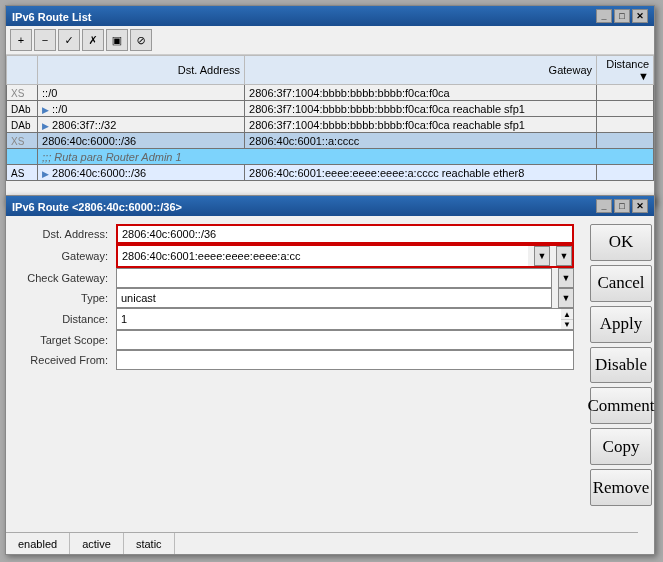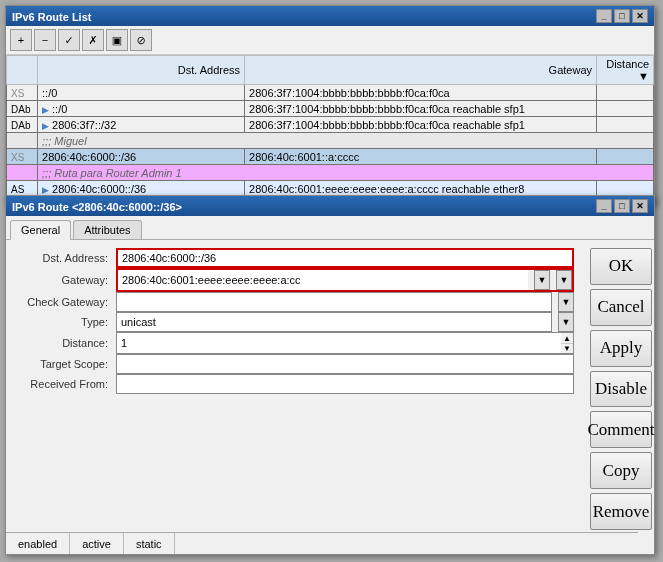--- a/index.html
+++ b/index.html
@@ -278,31 +278,27 @@
           <td><span class="tri">▶</span> ::/0</td>
           <td>2806:3f7:1004:bbbb:bbbb:bbbb:f0ca:f0ca reachable sfp1</td>
           <td></td>
         </tr>
         <tr>
           <td><span class="flag-dab">DAb</span></td>
           <td><span class="tri">▶</span> 2806:3f7::/32</td>
           <td>2806:3f7:1004:bbbb:bbbb:bbbb:f0ca:f0ca reachable sfp1</td>
           <td></td>
         </tr>
-        <tr class="row-section">
-          <td></td>
-          <td colspan="3">;;; Miguel</td>
-        </tr>
         <tr class="row-selected">
           <td><span class="flag-xs">XS</span></td>
           <td>2806:40c:6000::/36</td>
           <td>2806:40c:6001::a:cccc</td>
           <td></td>
         </tr>
-        <tr class="row-section" style="background:#f0abfc;margin-top:7px;">
+        <tr class="row-section" style="background:#7dd3fc;margin-top:7px;">
           <td></td>
           <td colspan="3">;;; Ruta para Router Admin 1</td>
         </tr>
         <tr class="row-highlight">
           <td><span class="flag-as">AS</span></td>
           <td><span class="tri">▶</span> 2806:40c:6000::/36</td>
           <td>2806:40c:6001:eeee:eeee:eeee:a:cccc reachable ether8</td>
           <td></td>
         </tr>
       </tbody>
@@ -311,24 +307,20 @@
 </div>
 
 <div class="window detail-window">
   <div class="title-bar">
     <span class="title-bar-text">IPv6 Route &lt;2806:40c:6000::/36&gt;</span>
     <div class="title-bar-controls">
       <div class="title-bar-btn">_</div>
       <div class="title-bar-btn">□</div>
       <div class="title-bar-btn">✕</div>
     </div>
-  </div>
-  <div class="tabs">
-    <div class="tab active">General</div>
-    <div class="tab">Attributes</div>
   </div>
   <div class="detail-body">
     <div class="form-area">
 
       <div class="form-row">
         <div class="form-label">Dst. Address:</div>
         <input class="form-input highlighted" type="text" value="2806:40c:6000::/36" style="border: 2px solid rgb(204, 0, 0);">
       </div>
 
       <div class="form-row">

